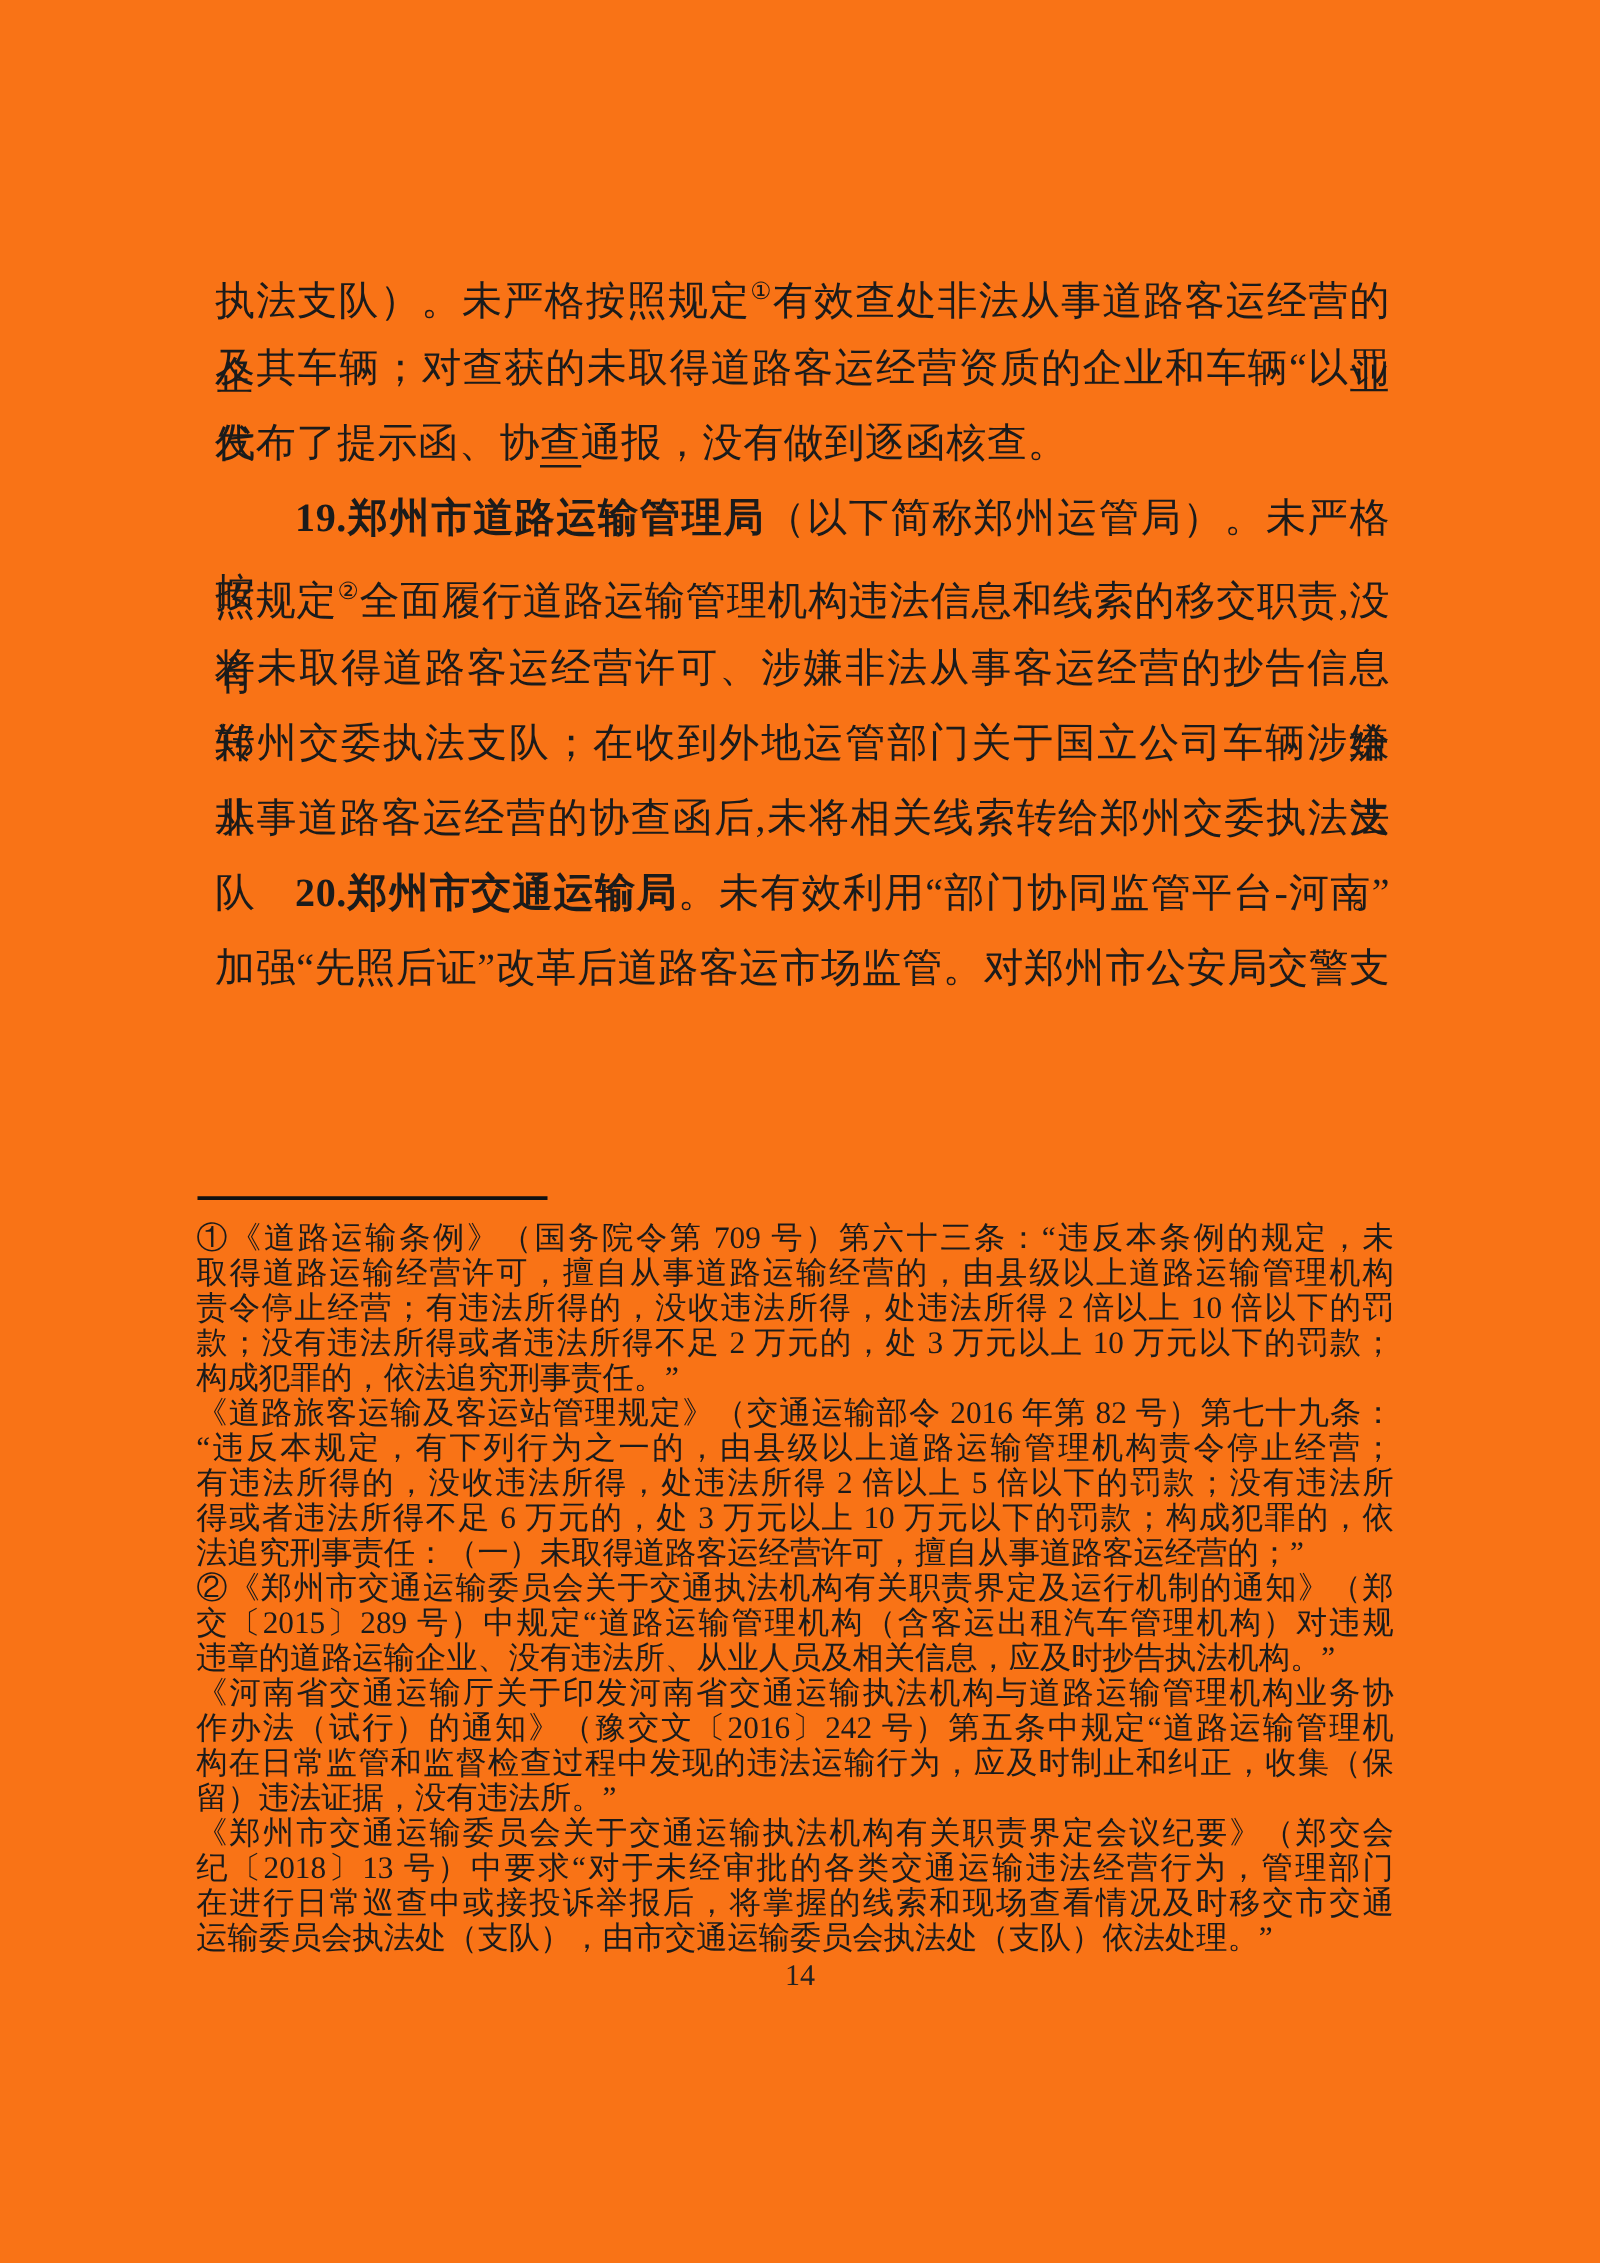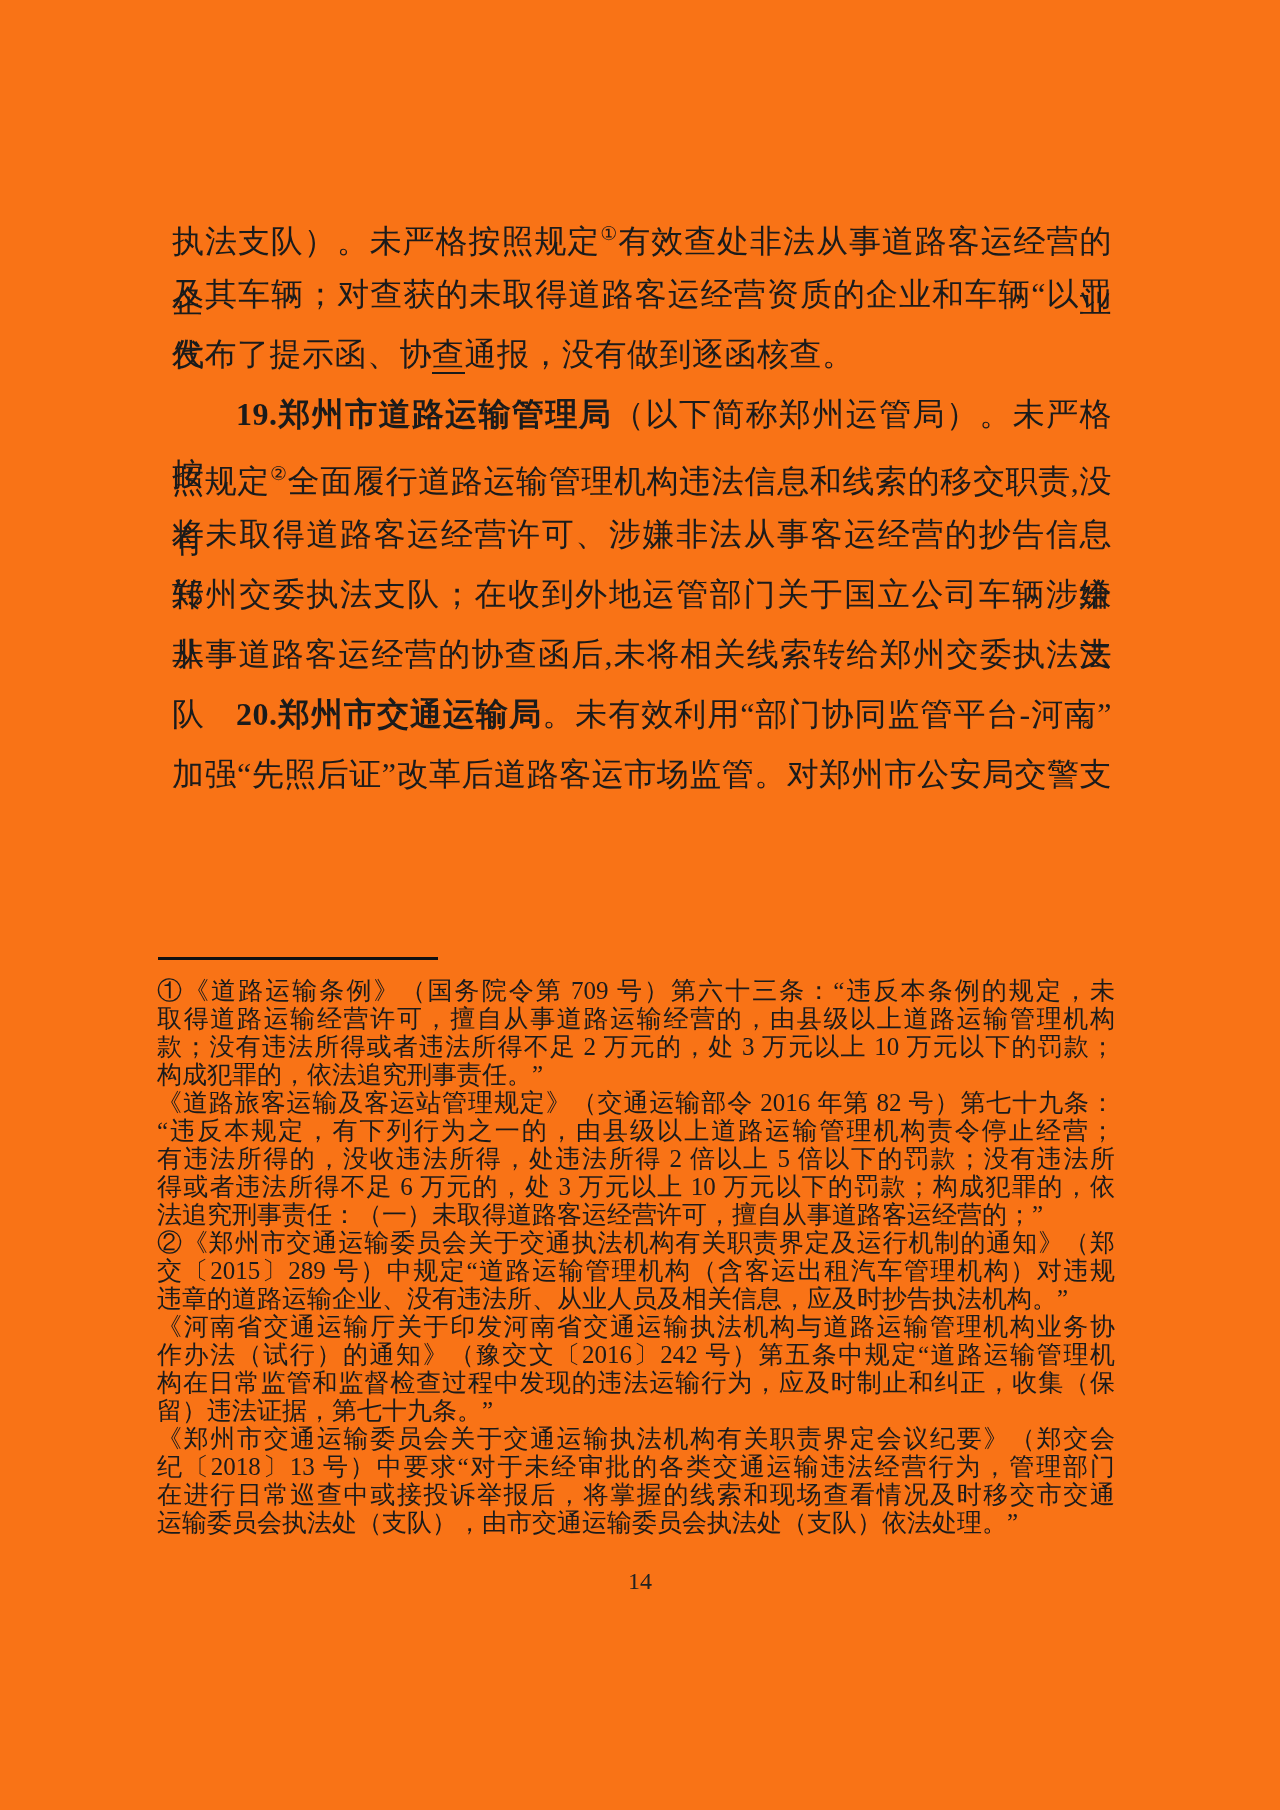--- a/index.html
+++ b/index.html
@@ -102,33 +102,34 @@
       <div class="body-line full"><span>将未取得道路客运经营许可、涉嫌非法从事客运经营的抄告信息转给</span></div>
       <div class="body-line full"><span>郑州交委执法支队；在收到外地运管部门关于国立公司车辆涉嫌非法</span></div>
       <div class="body-line full"><span>从事道路客运经营的协查函后,未将相关线索转给郑州交委执法支队。</span></div>
       <div class="body-line full indent"><span class="seg-bold">20.郑州市交通运输局</span><span>。未有效利用“部门协同监管平台-河南”</span></div>
       <div class="body-line full"><span>加强“先照后证”改革后道路客运市场监管。对郑州市公安局交警支</span></div>
     </div>
   <div class="fn-rule"></div>
   <div class="footnotes" id="footnotes">
       <div class="fn-line full">①《道路运输条例》（国务院令第 709 号）第六十三条：“违反本条例的规定，未</div>
       <div class="fn-line full">取得道路运输经营许可，擅自从事道路运输经营的，由县级以上道路运输管理机构</div>
+      <div class="fn-line full">责令停止经营；有违法所得的，没收违法所得，处违法所得 2 倍以上 10 倍以下的罚</div>
       <div class="fn-line full">款；没有违法所得或者违法所得不足 2 万元的，处 3 万元以上 10 万元以下的罚款；</div>
       <div class="fn-line short">构成犯罪的，依法追究刑事责任。”</div>
       <div class="fn-line full">《道路旅客运输及客运站管理规定》（交通运输部令 2016 年第 82 号）第七十九条：</div>
       <div class="fn-line full">“违反本规定，有下列行为之一的，由县级以上道路运输管理机构责令停止经营；</div>
       <div class="fn-line full">有违法所得的，没收违法所得，处违法所得 2 倍以上 5 倍以下的罚款；没有违法所</div>
       <div class="fn-line full">得或者违法所得不足 6 万元的，处 3 万元以上 10 万元以下的罚款；构成犯罪的，依</div>
       <div class="fn-line short">法追究刑事责任：（一）未取得道路客运经营许可，擅自从事道路客运经营的；”</div>
       <div class="fn-line full">②《郑州市交通运输委员会关于交通执法机构有关职责界定及运行机制的通知》（郑</div>
       <div class="fn-line full">交〔2015〕289 号）中规定“道路运输管理机构（含客运出租汽车管理机构）对违规</div>
       <div class="fn-line short">违章的道路运输企业、没有违法所、从业人员及相关信息，应及时抄告执法机构。”</div>
       <div class="fn-line full">《河南省交通运输厅关于印发河南省交通运输执法机构与道路运输管理机构业务协</div>
       <div class="fn-line full">作办法（试行）的通知》（豫交文〔2016〕242 号）第五条中规定“道路运输管理机</div>
       <div class="fn-line full">构在日常监管和监督检查过程中发现的违法运输行为，应及时制止和纠正，收集（保</div>
-      <div class="fn-line short">留）违法证据，第七十九条。”</div>
+      <div class="fn-line short">留）违法证据，没有违法所。”</div>
       <div class="fn-line full">《郑州市交通运输委员会关于交通运输执法机构有关职责界定会议纪要》（郑交会</div>
       <div class="fn-line full">纪〔2018〕13 号）中要求“对于未经审批的各类交通运输违法经营行为，管理部门</div>
       <div class="fn-line full">在进行日常巡查中或接投诉举报后，将掌握的线索和现场查看情况及时移交市交通</div>
       <div class="fn-line short">运输委员会执法处（支队），由市交通运输委员会执法处（支队）依法处理。”</div>
     </div>
   <div class="page-num">14</div>
 </div>
 
 </body></html>

